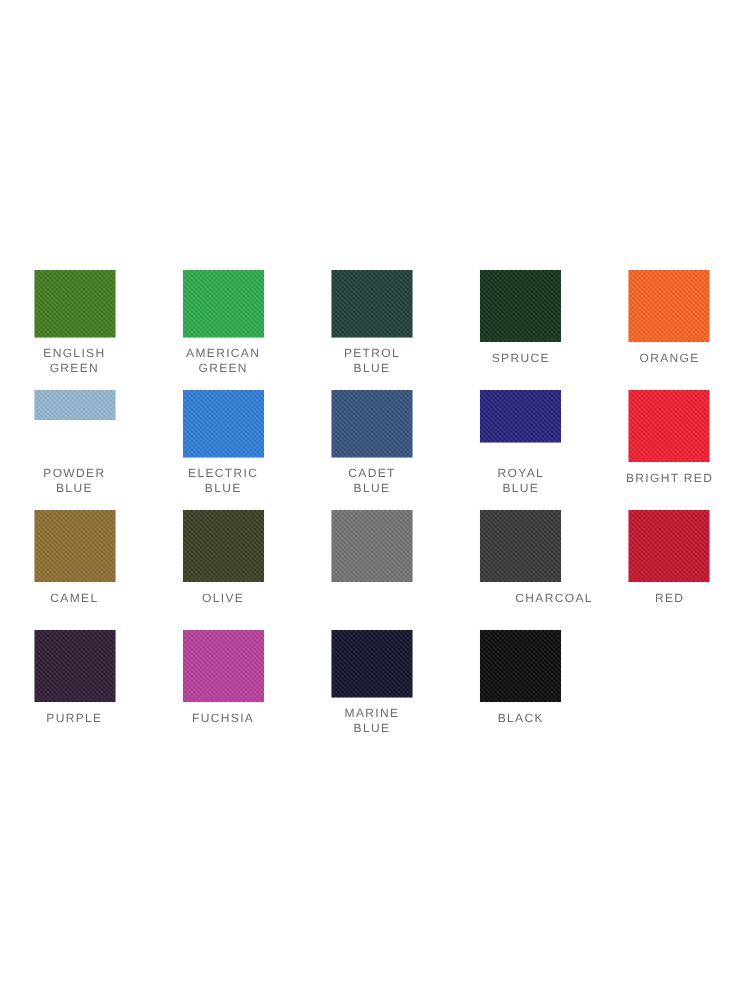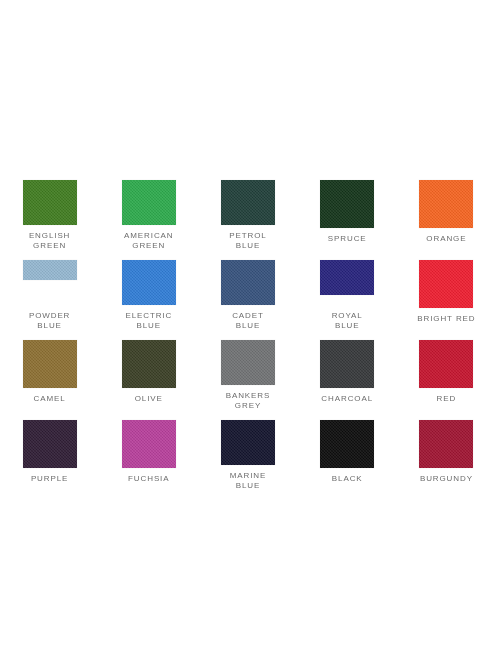--- a/index.html
+++ b/index.html
@@ -133,26 +133,24 @@
       <div class="swatch-cell">
         <div class="swatch-chip" style="background-color: rgb(138, 109, 48);"></div>
         <div class="swatch-label" style="color: rgb(108, 108, 108);">CAMEL</div>
       </div>
       <div class="swatch-cell">
         <div class="swatch-chip" style="background-color: rgb(56, 61, 35);"></div>
         <div class="swatch-label" style="color: rgb(108, 108, 108);">OLIVE</div>
       </div>
       <div class="swatch-cell">
         <div class="swatch-chip" style="background-color: rgb(110, 112, 114);"></div>
-        <div class="swatch-label" style="color: rgb(108, 108, 108);">BANKERS
-GREY</div>
       </div>
       <div class="swatch-cell">
         <div class="swatch-chip" style="background-color: rgb(52, 54, 56);"></div>
-        <div class="swatch-label" style="color: rgb(108, 108, 108);">CHARCOAL</div>
+        <div class="swatch-label" style="color: rgb(108, 108, 108); text-align: right;">CHARCOAL</div>
       </div>
       <div class="swatch-cell">
         <div class="swatch-chip" style="background-color: rgb(195, 18, 44);"></div>
         <div class="swatch-label" style="color: rgb(108, 108, 108);">RED</div>
       </div>
       <div class="swatch-cell">
         <div class="swatch-chip" style="background-color: rgb(45, 27, 51);"></div>
         <div class="swatch-label" style="color: rgb(108, 108, 108);">PURPLE</div>
       </div>
       <div class="swatch-cell">
@@ -161,18 +159,14 @@
       </div>
       <div class="swatch-cell">
         <div class="swatch-chip" style="background-color: rgb(17, 18, 43);"></div>
         <div class="swatch-label" style="color: rgb(108, 108, 108);">MARINE
 BLUE</div>
       </div>
       <div class="swatch-cell">
         <div class="swatch-chip" style="background-color: rgb(10, 10, 10);"></div>
         <div class="swatch-label" style="color: rgb(108, 108, 108);">BLACK</div>
       </div>
-      <div class="swatch-cell">
-        <div class="swatch-chip" style="background-color: rgb(158, 18, 48);"></div>
-        <div class="swatch-label" style="color: rgb(108, 108, 108);">BURGUNDY</div>
-      </div>
     </div>
 </div>
 
 </body></html>

